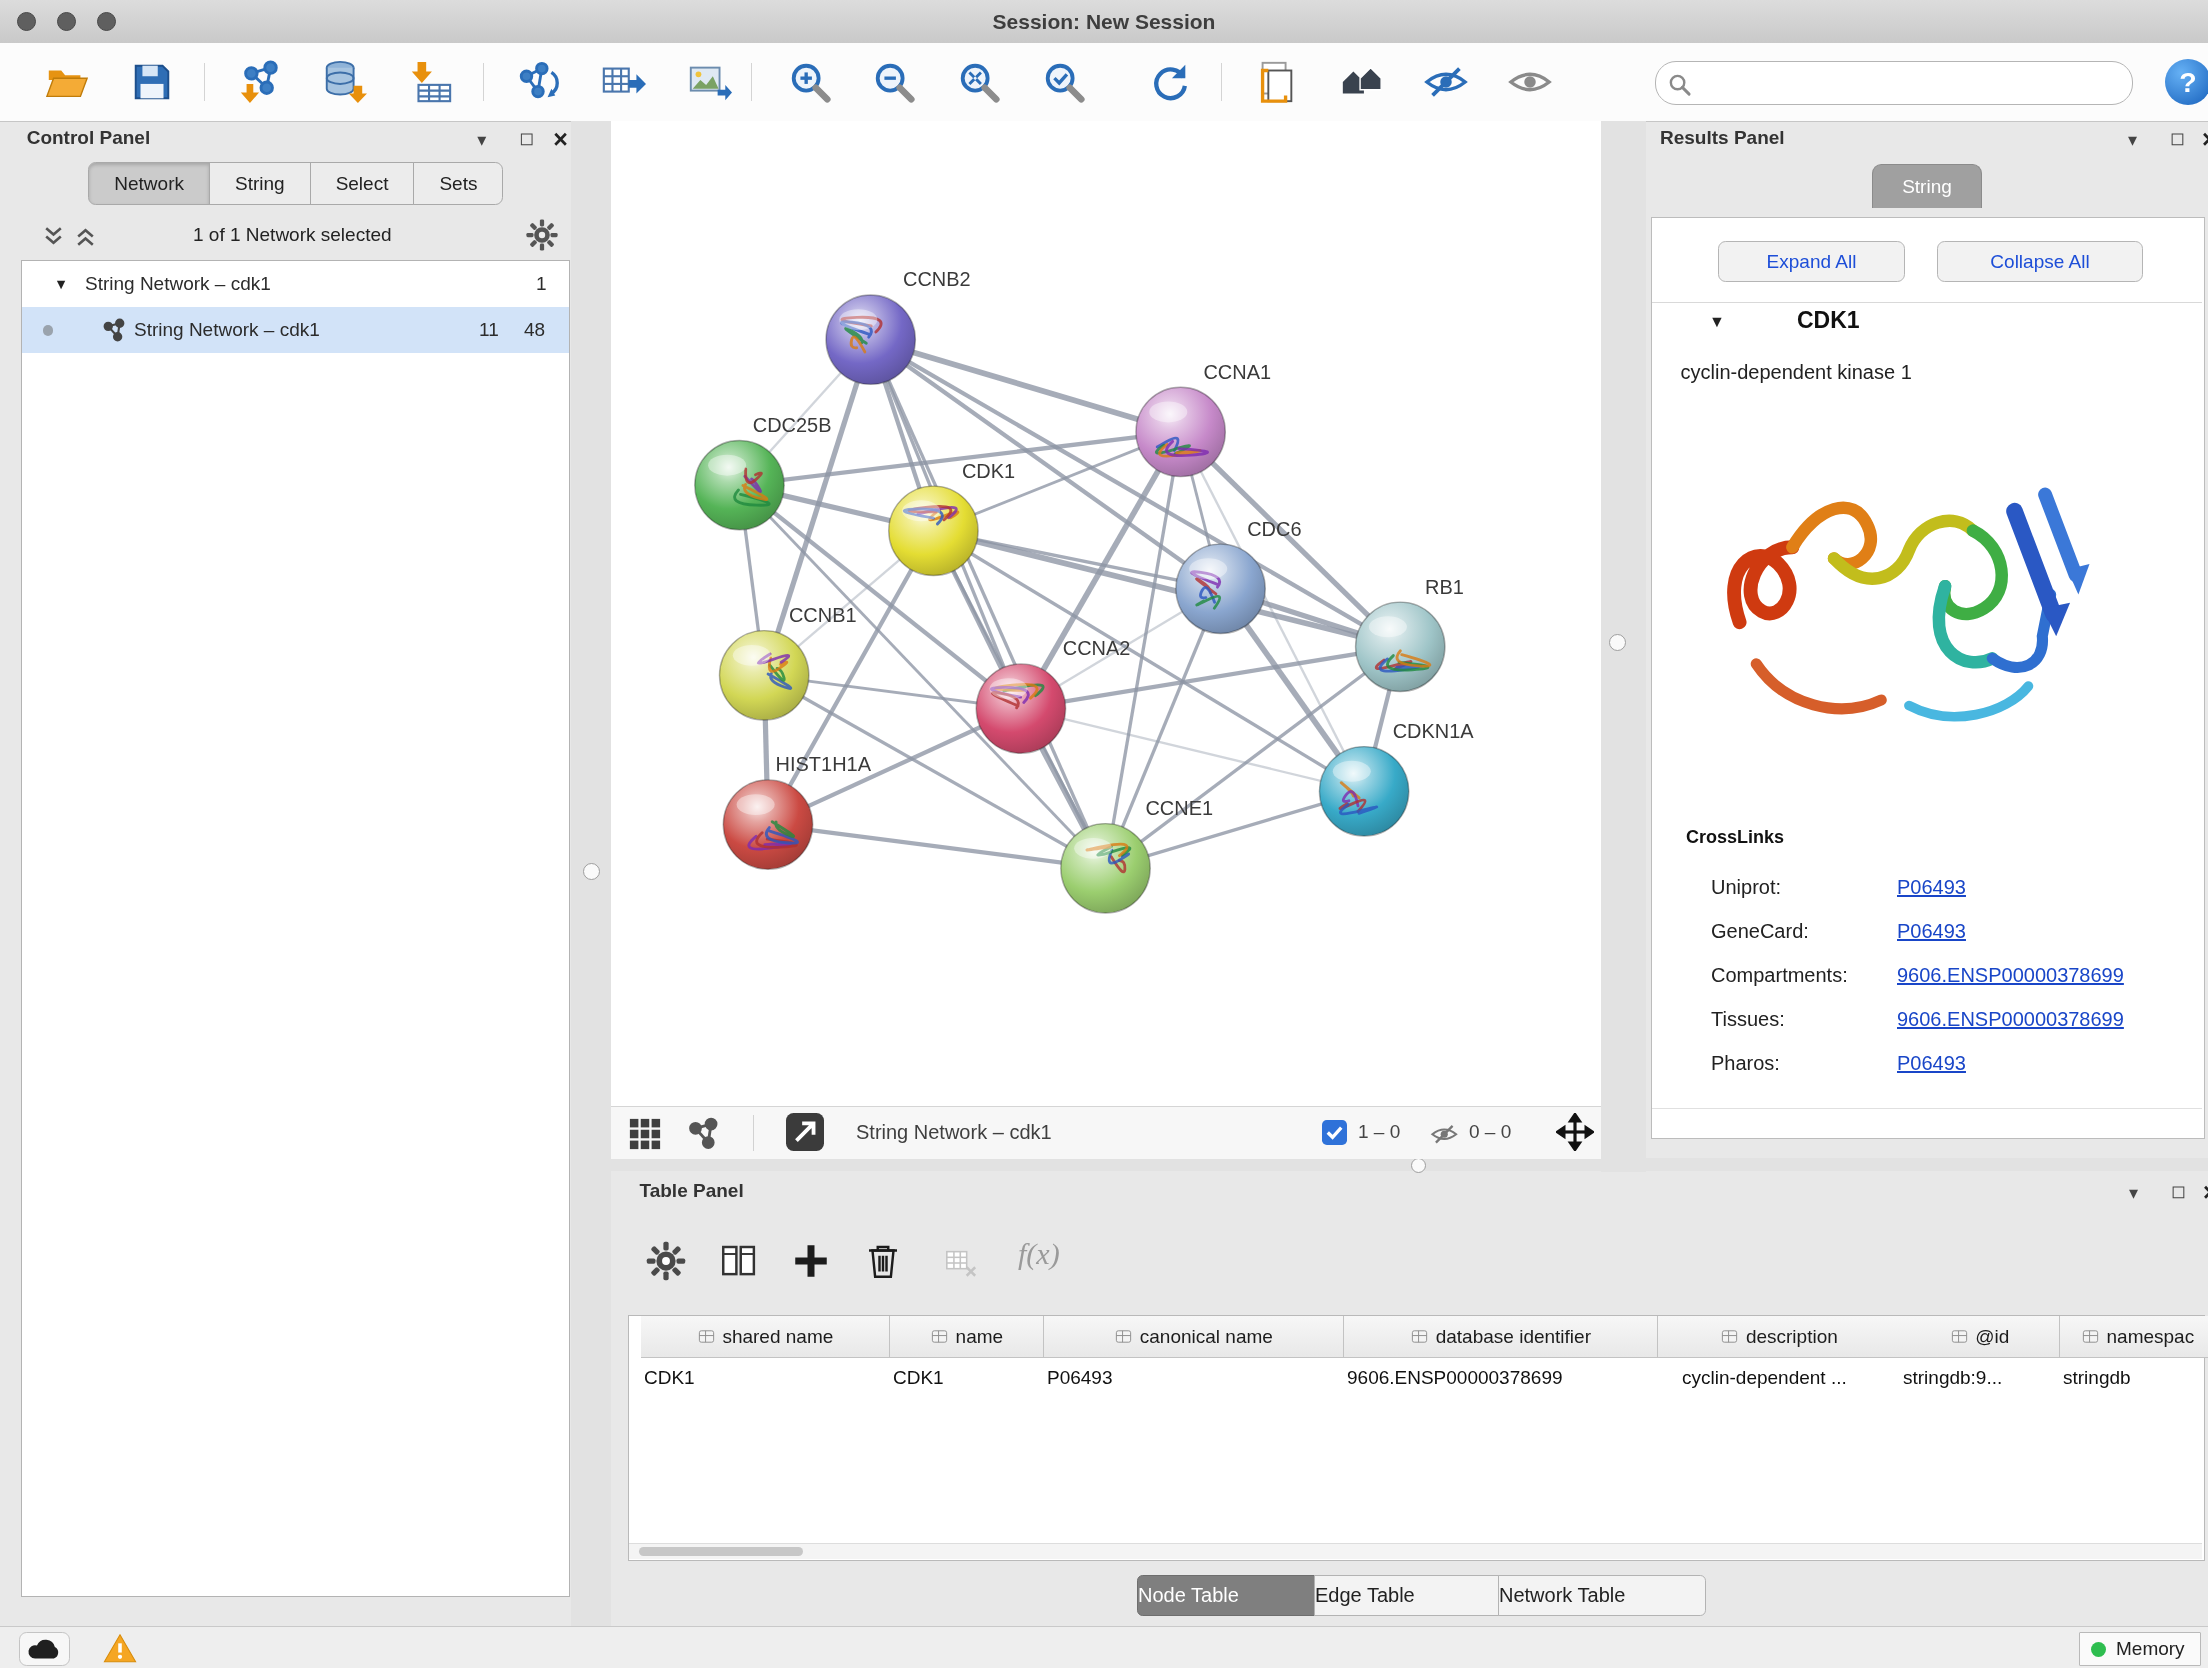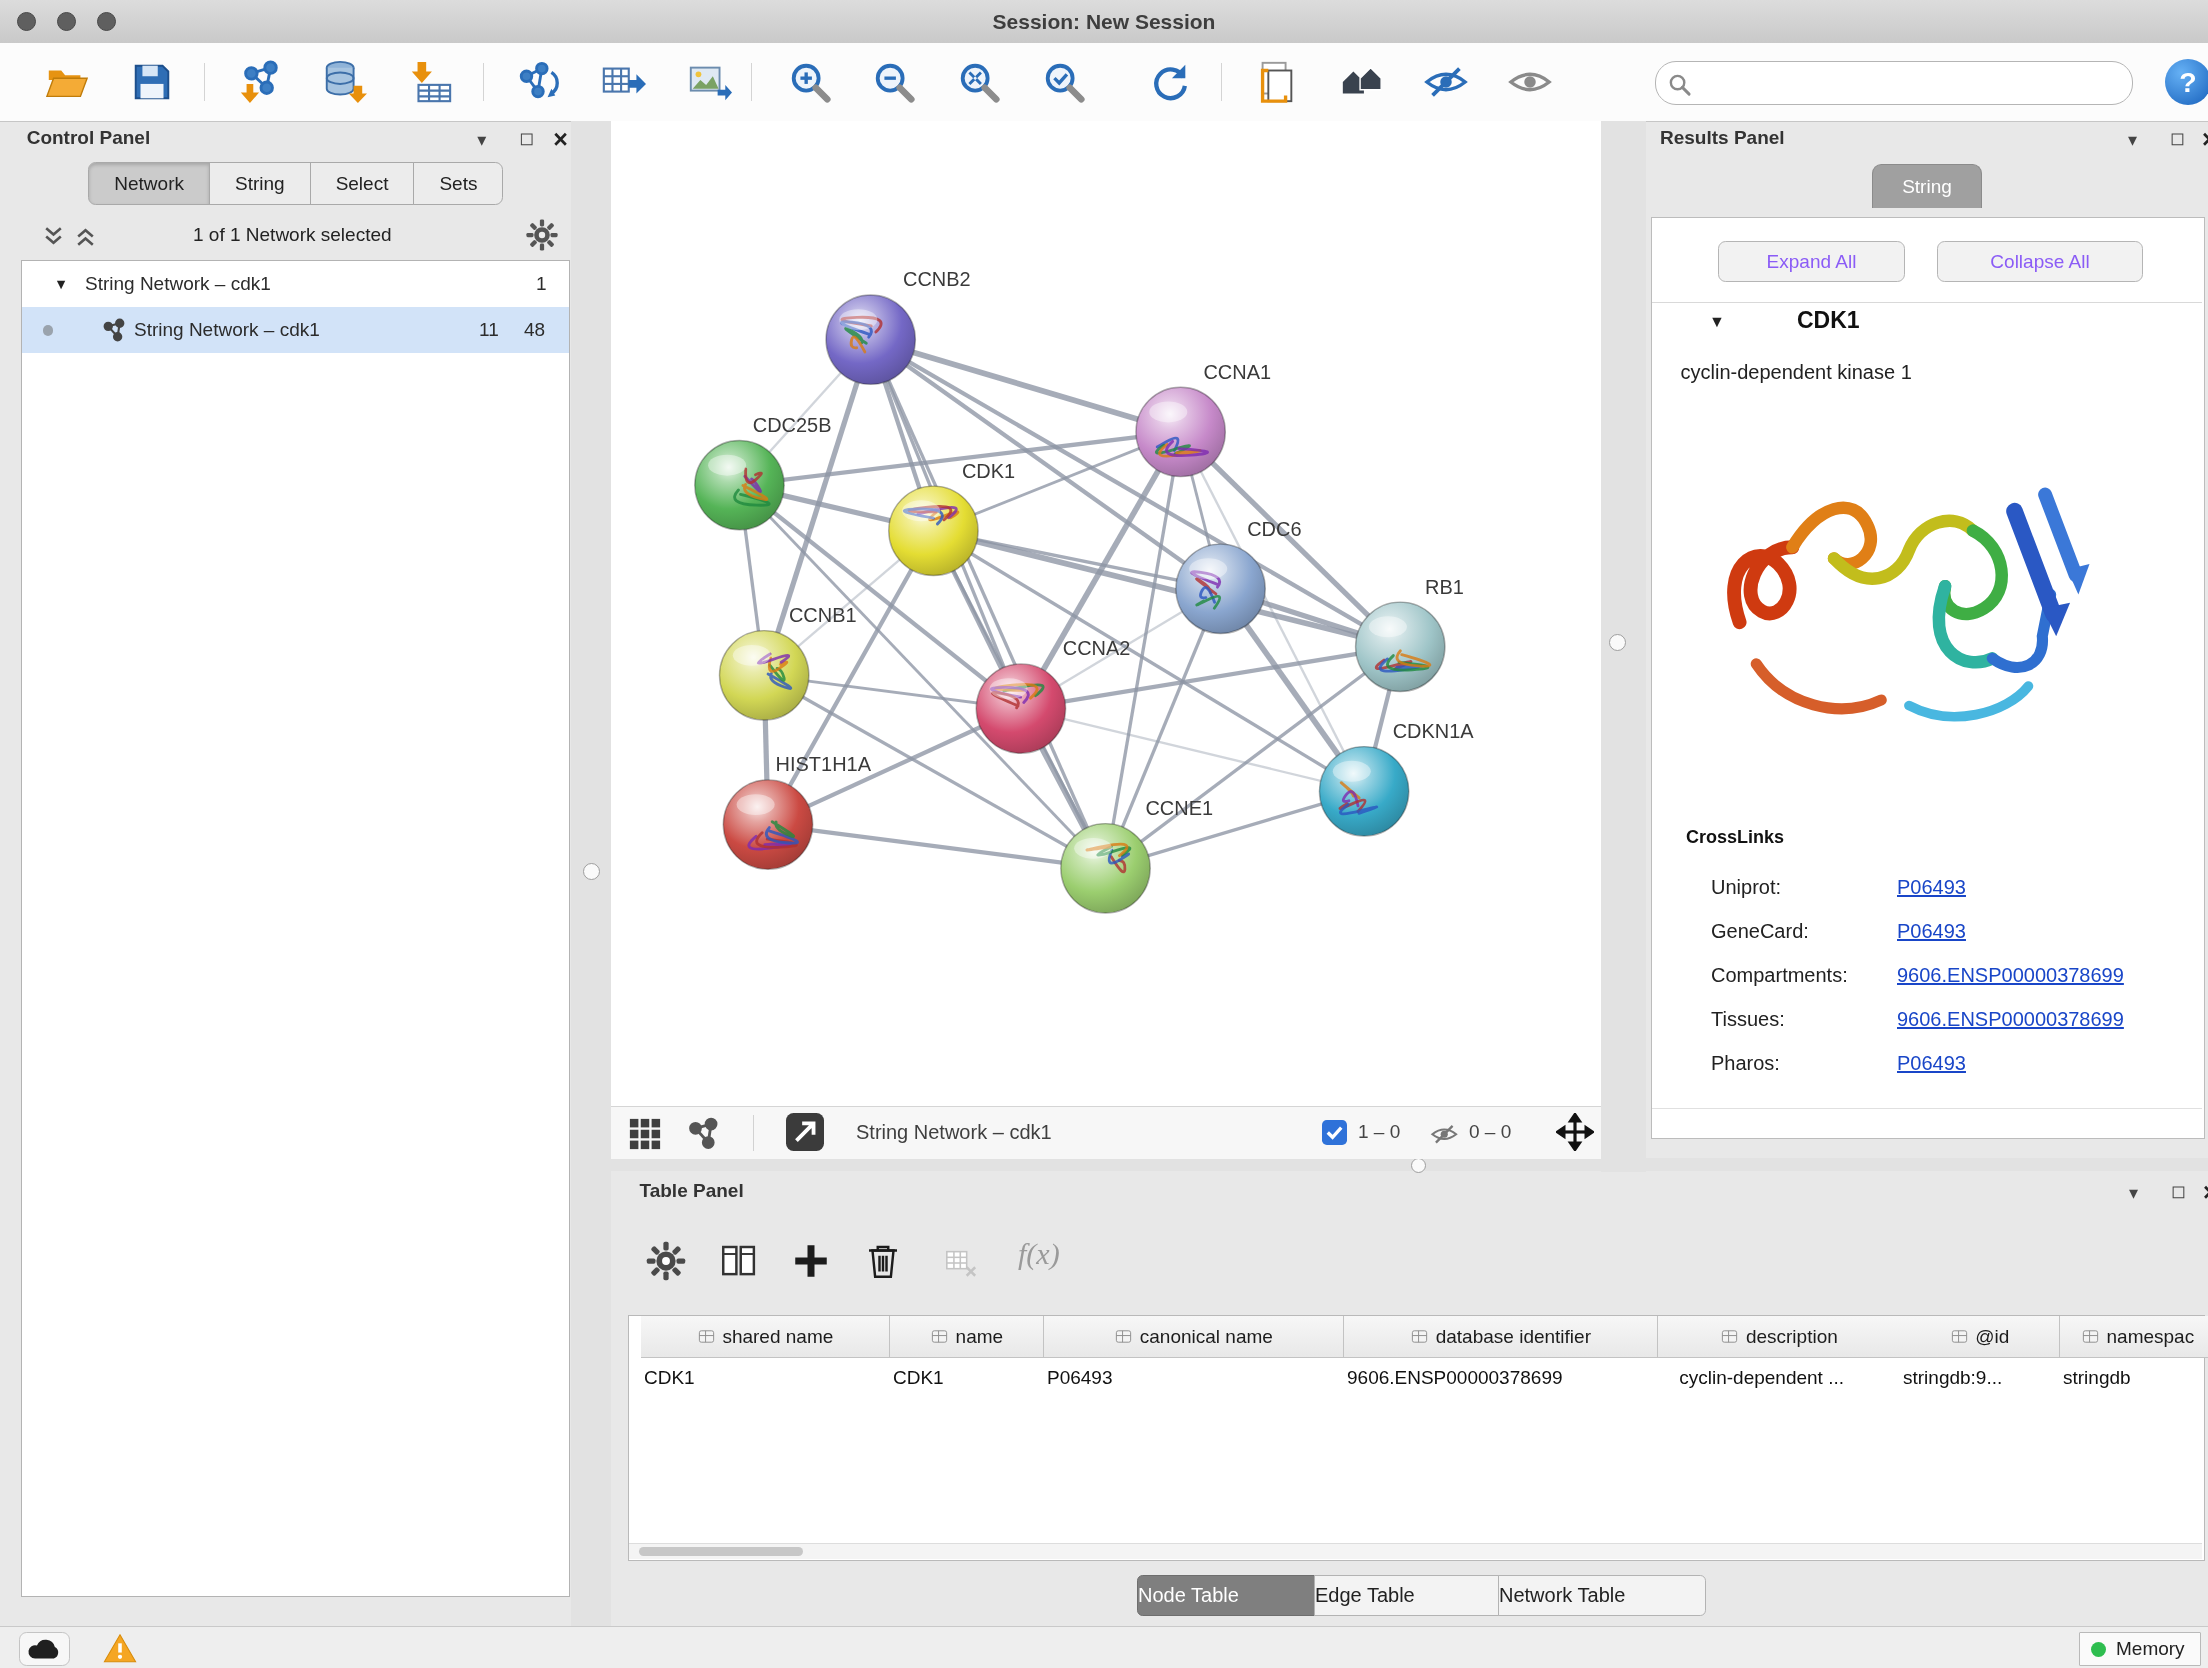--- a/index.html
+++ b/index.html
@@ -36,21 +36,21 @@
   .trow{position:absolute;left:0;width:100%;height:46px;line-height:46px;font-size:19px;cursor:pointer}
   .trow.sel{background:#d2e3f8}
   
   .netbar{left:611px;top:1106px;width:990px;height:52px;background:#f7f7f7;border-top:1px solid #d5d5d5}
   
   .stringtab{left:1872px;top:164px;width:108px;height:43px;background:#a0a0a0;border:1px solid #8b8b8b;
              border-bottom:none;border-radius:9.5px 9.5px 0 0;color:#fff;font-size:19px;text-align:center;
              line-height:43px;cursor:pointer}
   .resbox{left:1651px;top:217px;width:552px;height:920px;background:#fff;border:1px solid #bcbcbc}
   .rbtn{position:absolute;height:39px;background:#f2f2f2;border:1px solid #b5b5b5;border-radius:7.6px;
-        font-size:19px;color:#8b5cf6;text-align:center;line-height:39px;cursor:pointer}
+        font-size:19px;color:#1d4ed8;text-align:center;line-height:39px;cursor:pointer}
   .xrow{height:44px;line-height:44px;font-size:20px}
   .xlbl{display:inline-block;width:186px;color:#222}
   .xval{color:#1946c8;text-decoration:underline;cursor:pointer}
   
   .tblbox{left:628px;top:1315px;width:1575px;height:244px;background:#fff;border:1px solid #b9b9b9}
   .th{position:absolute;top:0;height:42px;border-right:1px solid #c3c3c3;box-sizing:border-box;
       background:linear-gradient(#f7f7f7,#e8e8e8);display:flex;align-items:center;justify-content:center;
       gap:6.7px;font-size:19px;color:#1c1c1c;cursor:pointer;border-bottom:1px solid #c3c3c3}
   .td{position:absolute;top:0;height:38px;line-height:38px;padding-left:15px;box-sizing:border-box;
       font-size:19px;color:#111;white-space:nowrap;overflow:hidden;cursor:text}
@@ -669,21 +669,21 @@
           <line x1="9" y1="4" x2="9" y2="16" stroke="#8d8d8d"></line>
         </svg>
         <span>namespac</span>
       </div>
     </div>
   <div id="tbl-row" class="abs" style="left:0;top:43px;width:1573px;height:38px">
       <div class="td" style="left: 0px; width: 249px;">CDK1</div>
       <div class="td" style="left: 249px; width: 154px;">CDK1</div>
       <div class="td" style="left: 403px; width: 300px;">P06493</div>
       <div class="td" style="left: 703px; width: 314px;">9606.ENSP00000378699</div>
-      <div class="td" style="left: 972px; width: 243px; text-align: right;">cyclin-dependent ...</div>
+      <div class="td" style="left: 1038px; width: 243px;">cyclin-dependent ...</div>
       <div class="td" style="left: 1259px; width: 160px;">stringdb:9...</div>
       <div class="td" style="left: 1419px; width: 156px;">stringdb</div>
     </div>
   <div class="abs" style="left:0;top:227px;width:1573px;height:15px;background:#f4f4f4;border-top:1px solid #ddd">
     <div class="abs" style="left:9.5px;top:2.9px;width:164px;height:9.5px;background:#c7c7c7;border-radius:4.8px"></div>
   </div>
 </div>
 
 <div id="tbl-tabs" class="abs" style="left:1138px;top:1575px"><div class="tbl-tab on" style="width: 176px;">Node Table</div><div class="tbl-tab" style="width: 183px;">Edge Table</div><div class="tbl-tab" style="width: 206px;">Network Table</div></div>
 

